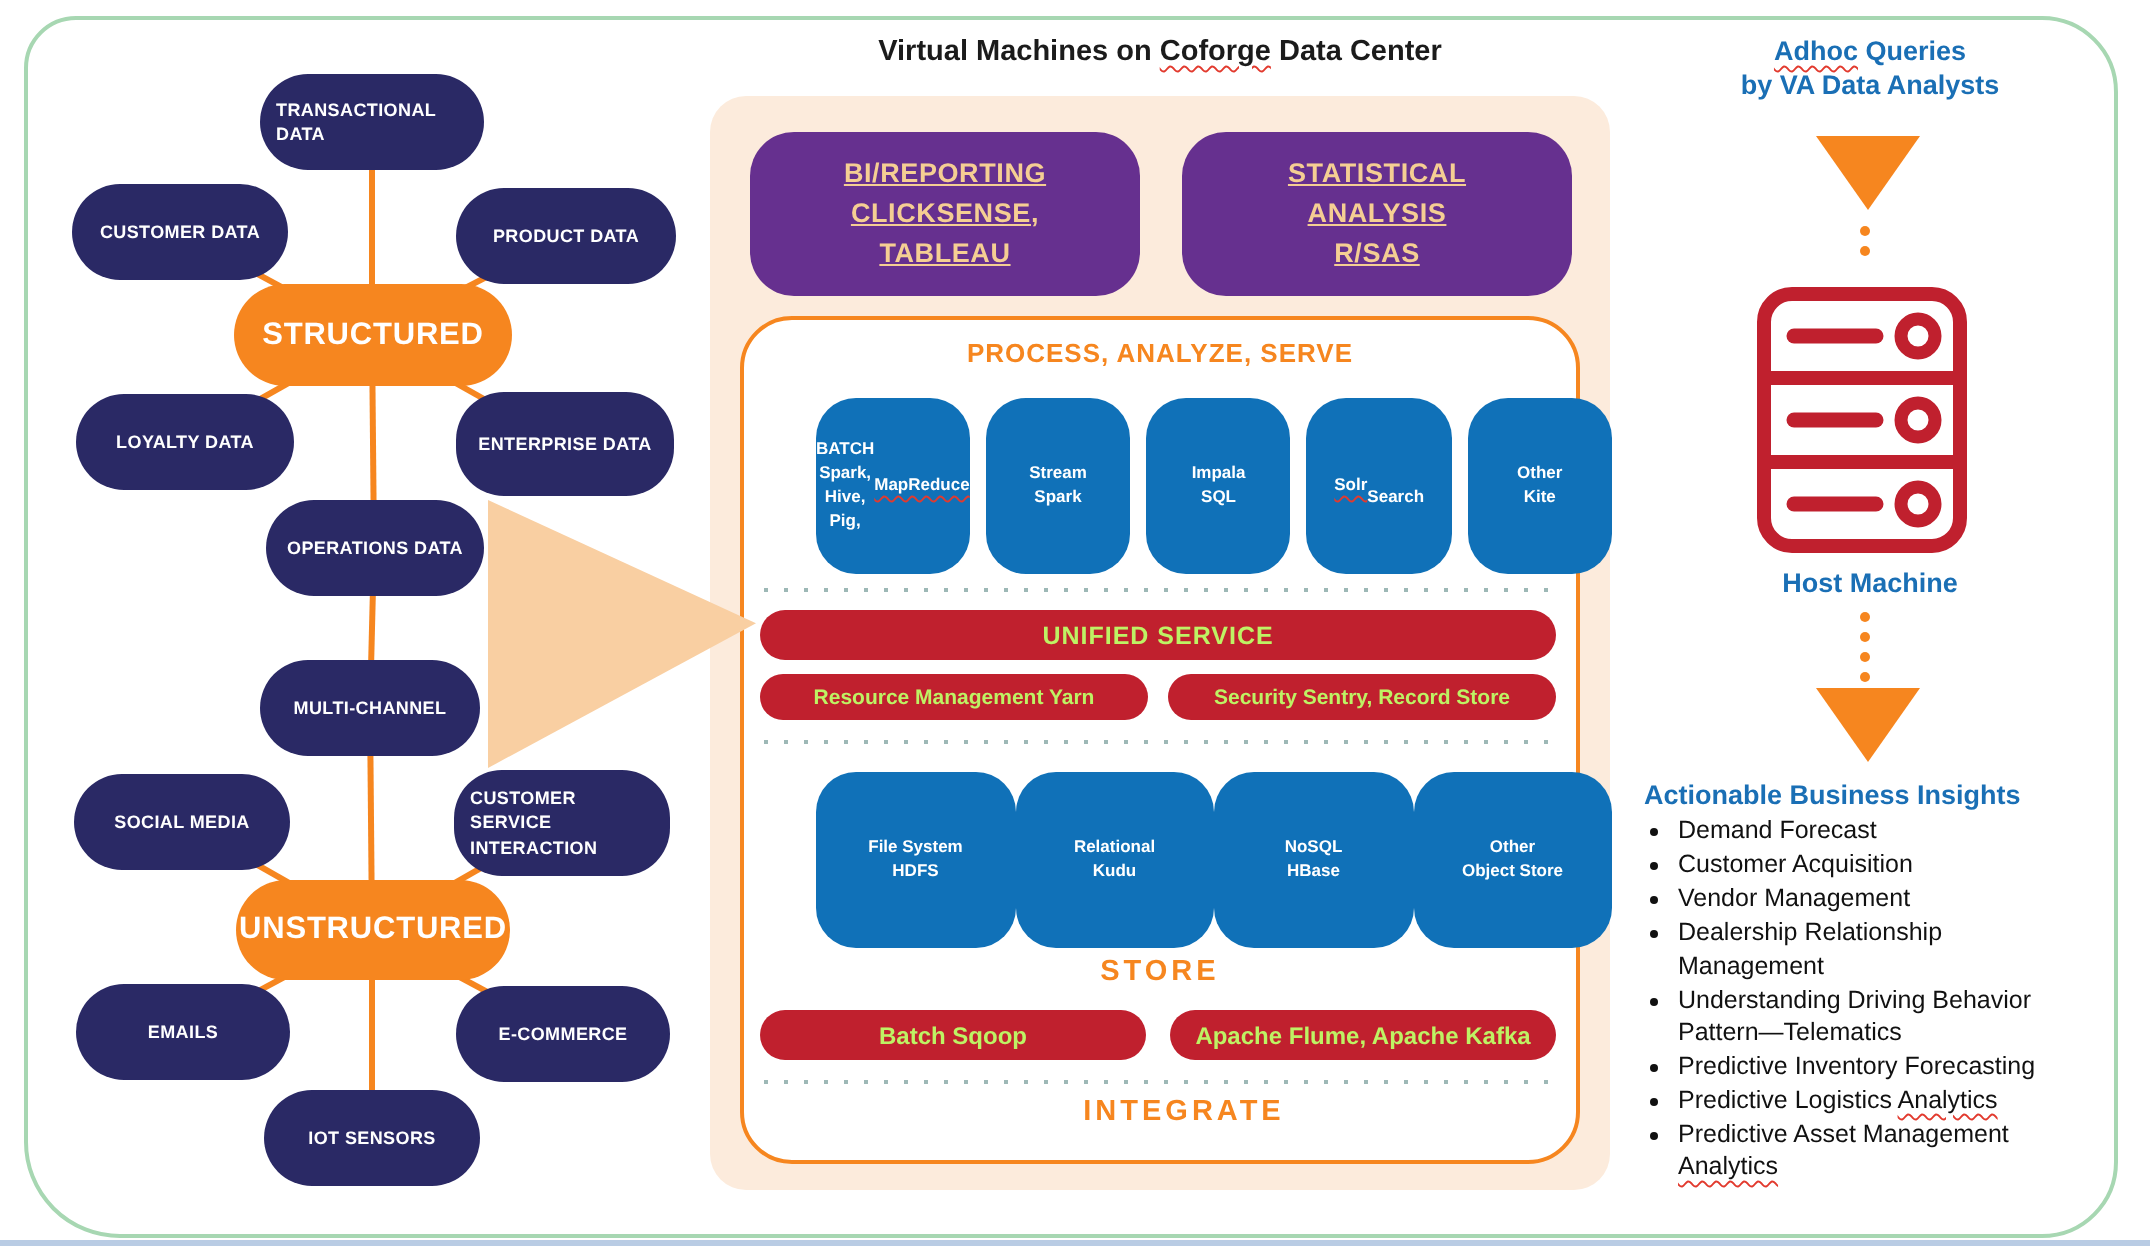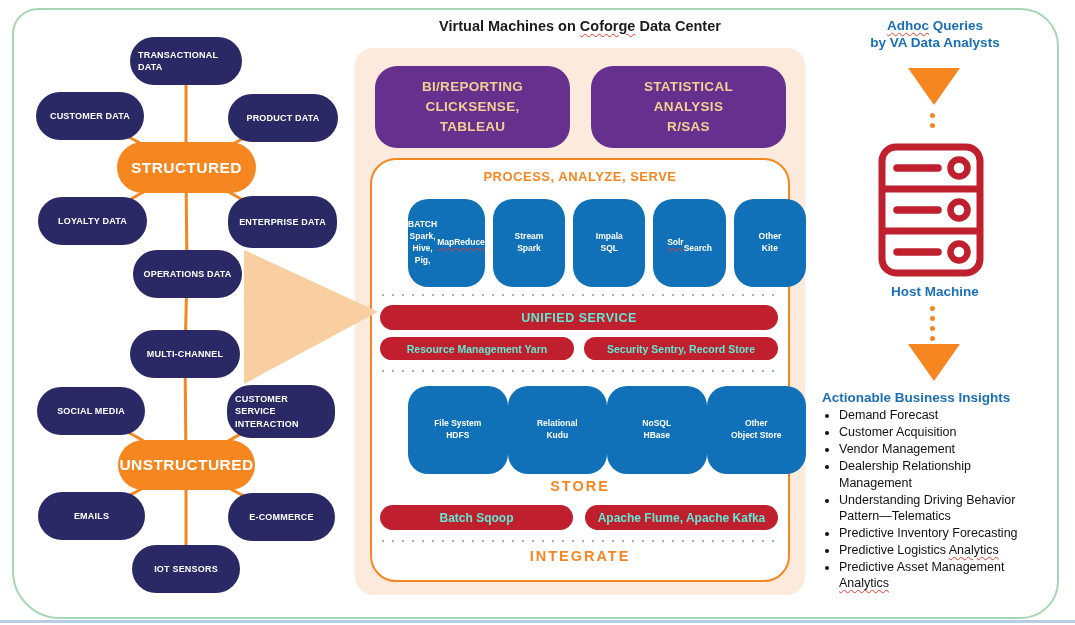--- a/index.html
+++ b/index.html
@@ -28,35 +28,35 @@
 
   .panel{position:absolute;left:355px;top:48px;width:450px;height:547px;background:var(--peach-panel);border-radius:18px;z-index:1;}
   .inner-panel{position:absolute;left:370px;top:158px;width:420px;height:424px;background:#fff;
       border:2.5px solid var(--orange);border-radius:26px;box-sizing:border-box;z-index:2;}
 
   .diagram-title{position:absolute;left:355px;top:18px;width:450px;text-align:center;
       font-size:14.5px;font-weight:bold;color:var(--ink);z-index:3;}
 
   .purple-box{position:absolute;top:66px;width:195px;height:82px;background:var(--purple);border-radius:22px;
       display:flex;align-items:center;justify-content:center;text-align:center;color:var(--purple-text);
-      font-weight:bold;font-size:13.5px;line-height:1.5;white-space:pre-line;letter-spacing:.3px;z-index:3;}
+      font-weight:bold;font-size:13.5px;line-height:1.5;white-space:pre-line;letter-spacing:.3px;z-index:3;text-decoration:underline;}
 
   .layer-head{position:absolute;left:370px;width:420px;text-align:center;color:var(--orange);
       font-weight:bold;z-index:3;}
   .proc-head{top:169px;font-size:13px;letter-spacing:.5px;}
   .store-head{top:478px;font-size:14.5px;letter-spacing:2px;}
-  .int-head{top:548px;font-size:14.5px;letter-spacing:2px;}
+  .int-head{top:548px;font-size:14.5px;letter-spacing:2px;margin-left:12px;}
 
   .box-row{position:absolute;left:380px;width:398px;display:flex;z-index:3;margin-left:28px;}
   .row-engines{top:199px;height:88px;gap:8px;}
   .row-stores{top:386px;height:88px;gap:0;}
   .blue-box{flex:1;background:var(--blue-box);border-radius:20px;display:flex;align-items:center;justify-content:center;
       text-align:center;color:#fff;font-weight:bold;font-size:8.5px;line-height:1.4;white-space:pre-line;}
 
-  .red-bar{background:var(--red);color:#5eead4;font-weight:bold;display:flex;align-items:center;justify-content:center;text-align:center;}
+  .red-bar{background:var(--red);color:#bef264;font-weight:bold;display:flex;align-items:center;justify-content:center;text-align:center;}
   .unified{position:absolute;left:380px;top:305px;width:398px;height:25px;border-radius:13px;font-size:12.5px;letter-spacing:.5px;z-index:3;}
   .bar-row{position:absolute;left:380px;width:398px;display:flex;z-index:3;}
   .row-services{top:337px;height:23px;gap:10px;}
   .row-integrate{top:505px;height:25px;gap:12px;}
   .row-services .red-bar{flex:1;border-radius:12px;font-size:10.5px;}
   .row-integrate .red-bar{flex:1;border-radius:13px;font-size:12px;}
 
   .dotted{position:absolute;left:382px;width:394px;height:2px;z-index:3;
       background:repeating-linear-gradient(to right, var(--dots) 0 2px, transparent 2px 10px);}
   .d1{top:294px;} .d2{top:370px;} .d3{top:540px;}

